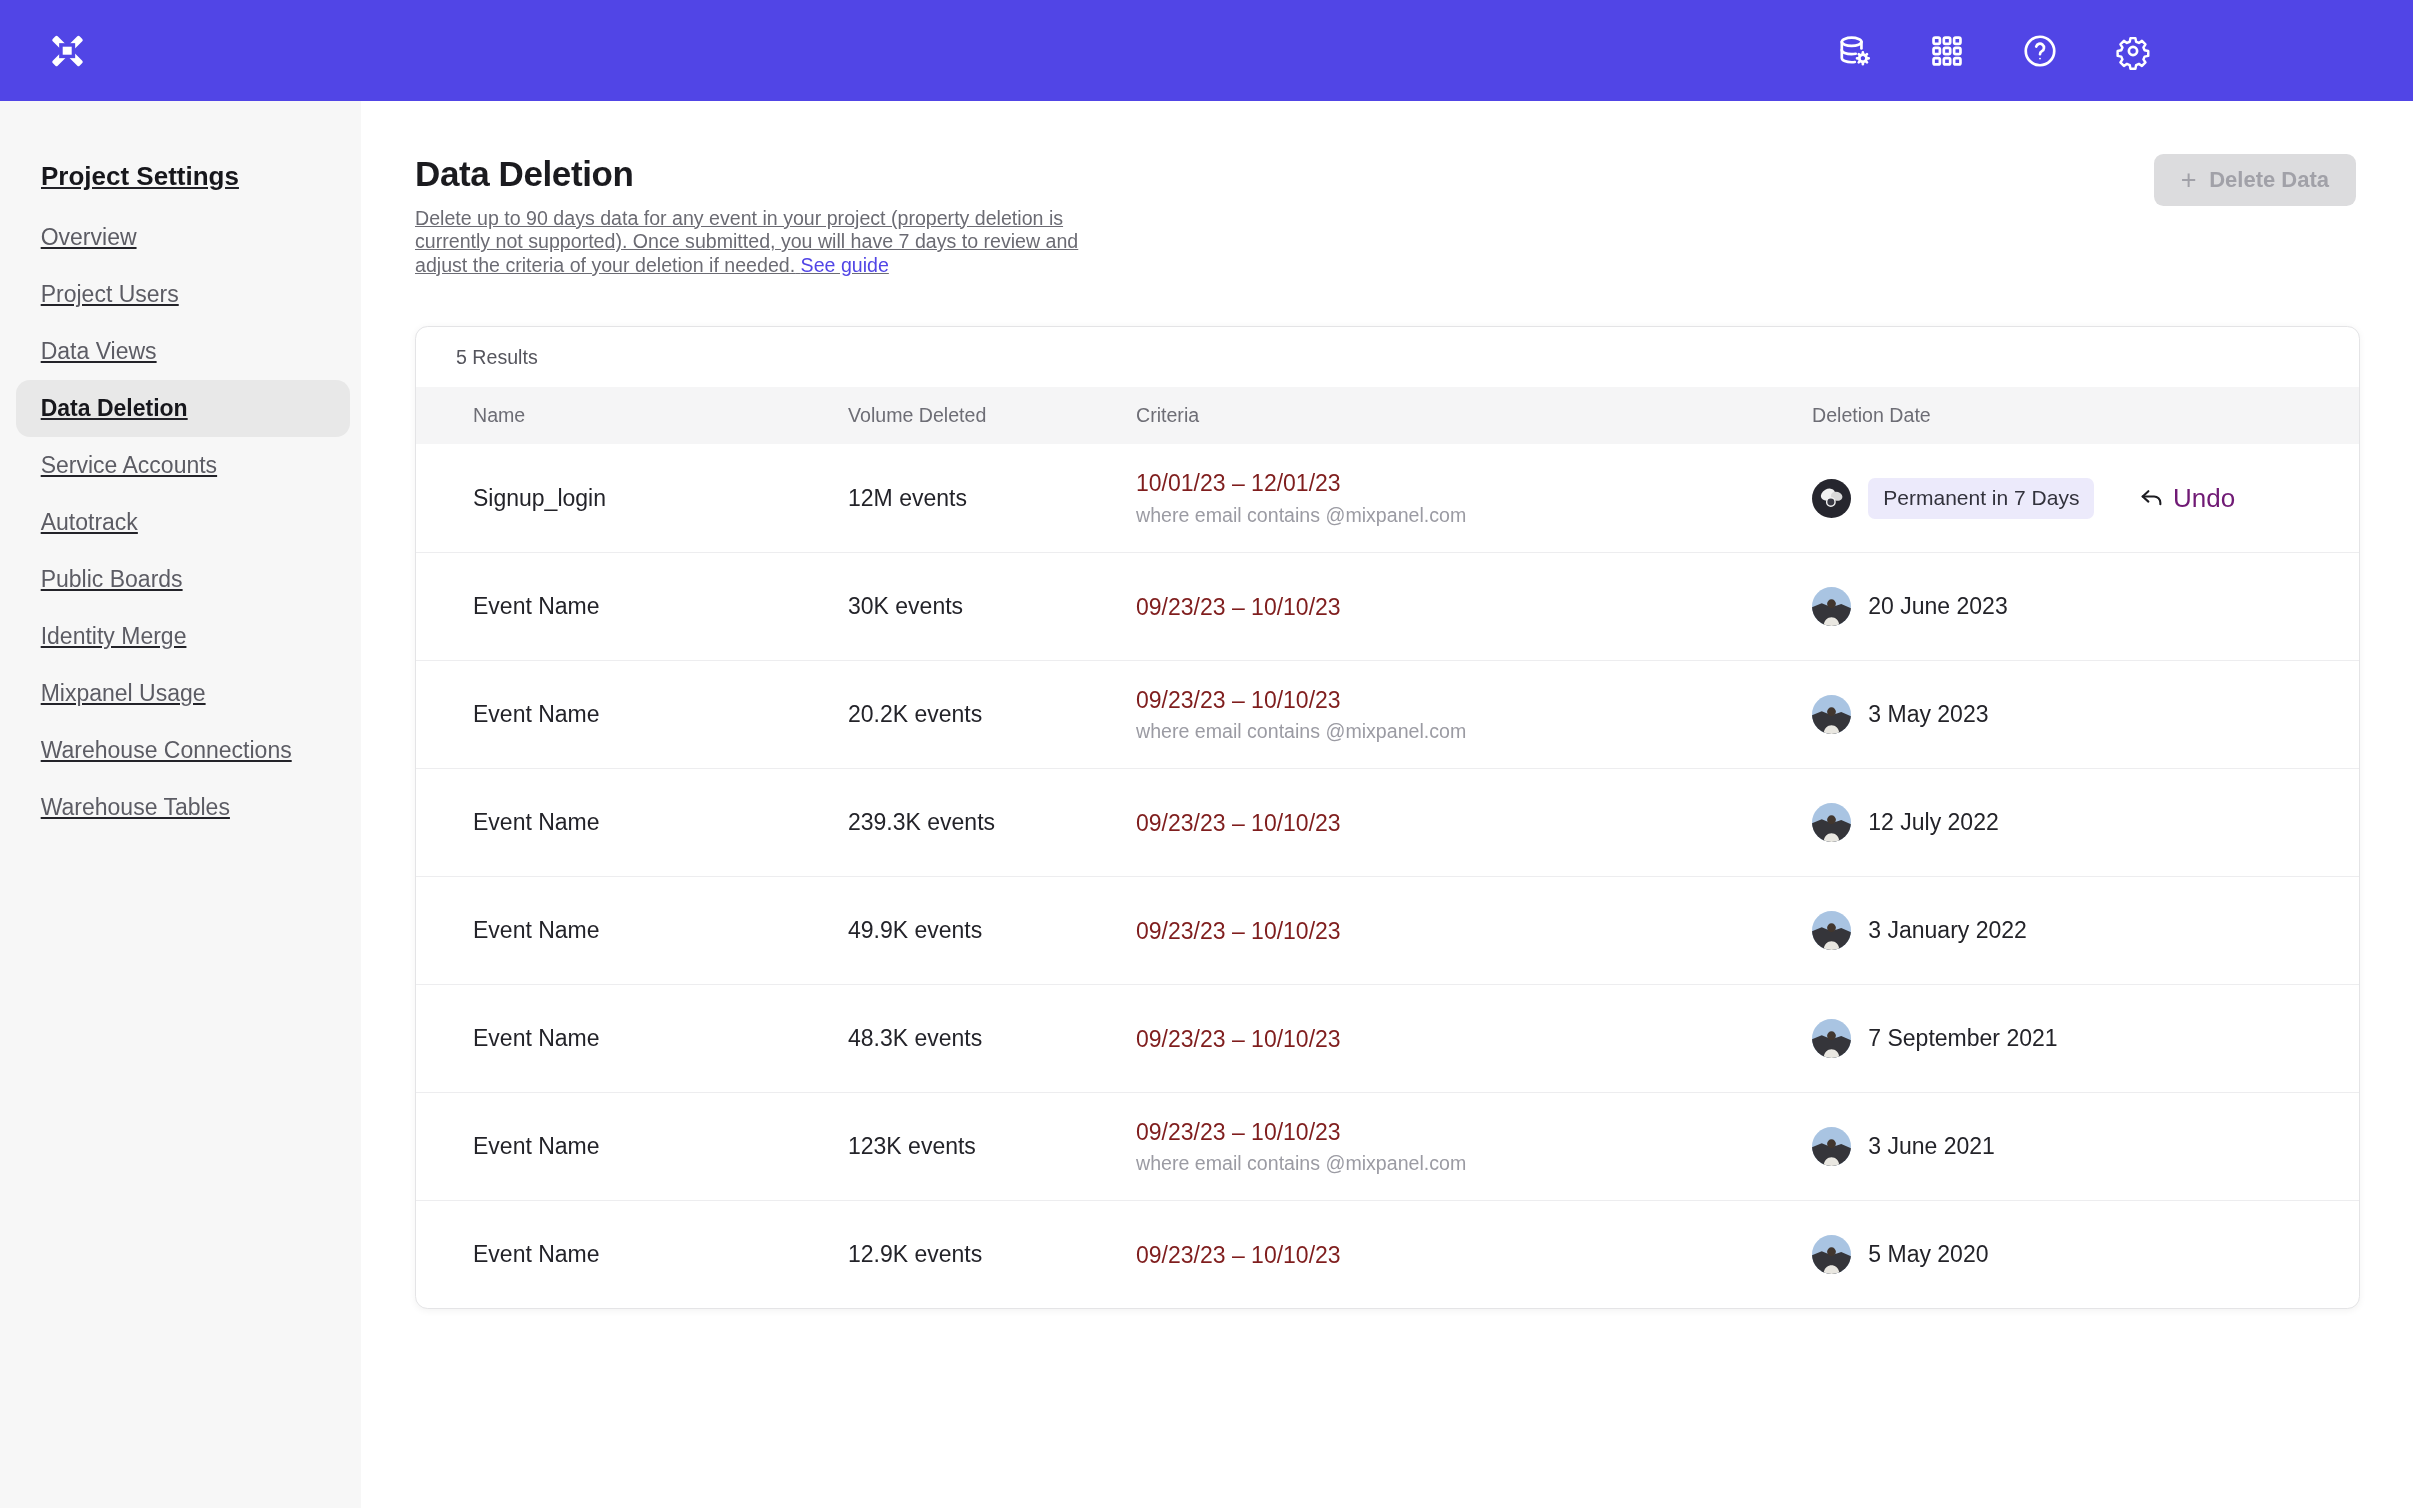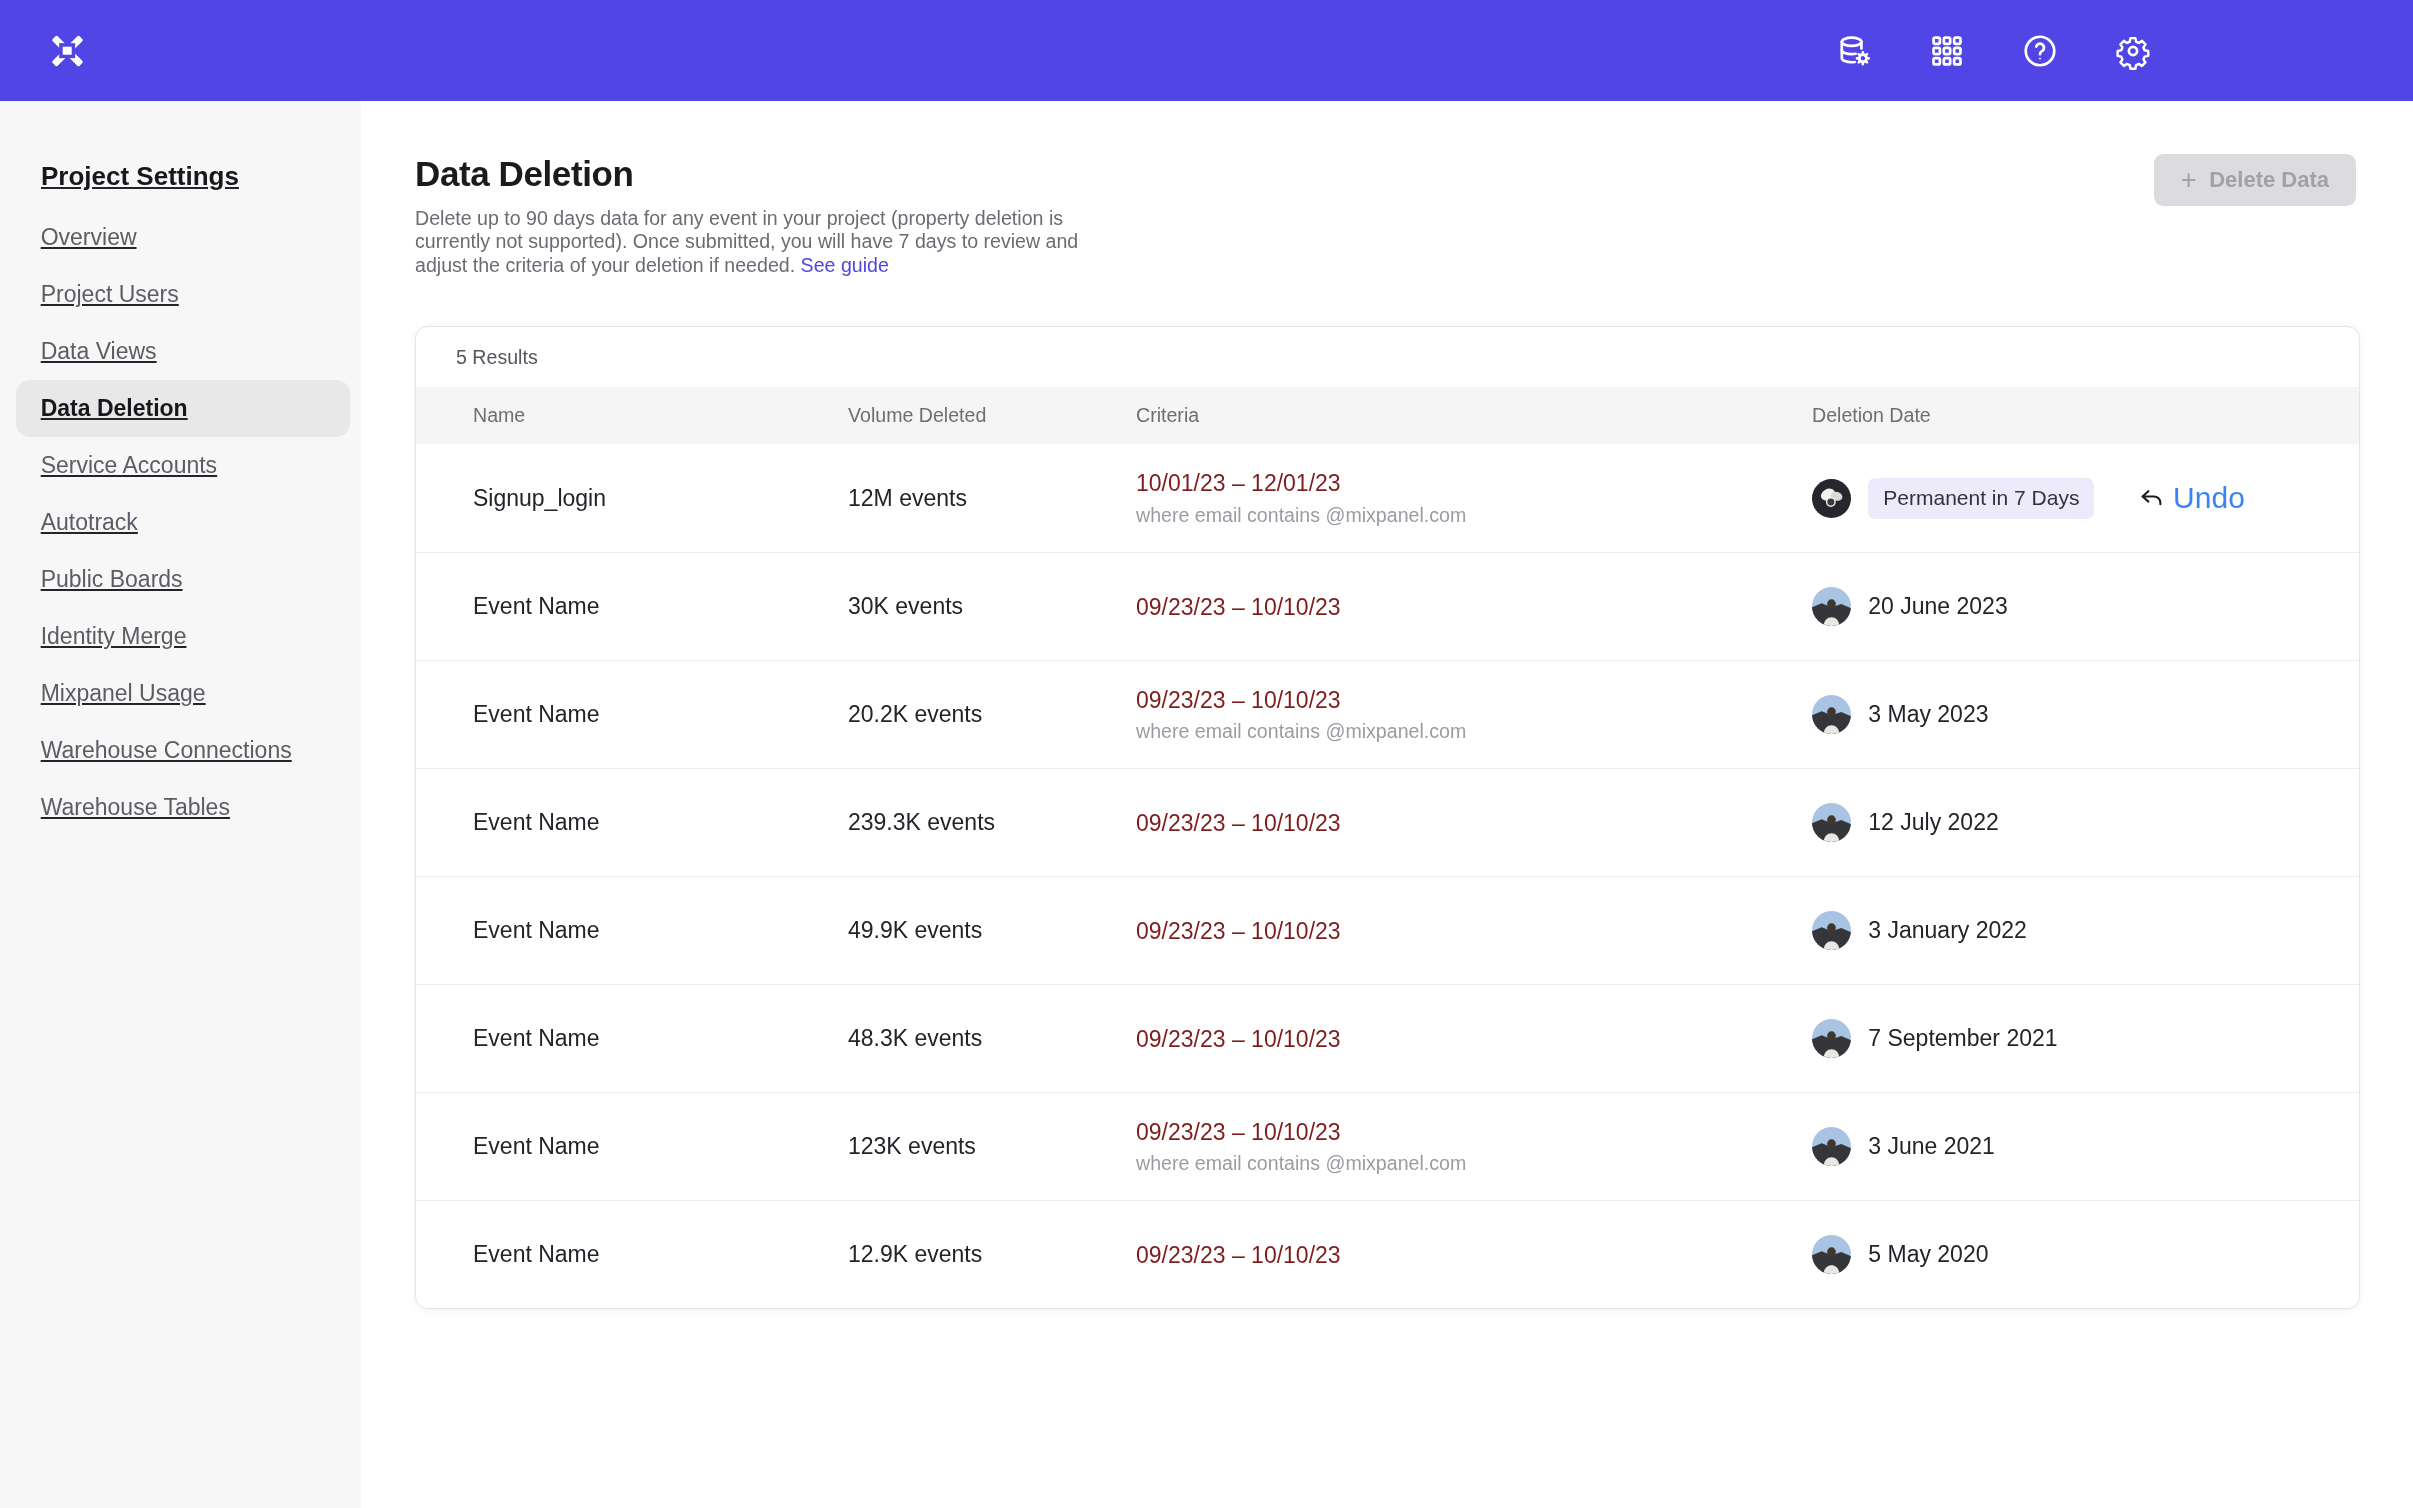--- a/index.html
+++ b/index.html
@@ -27,21 +27,21 @@
   .layout { display:flex; height:1408px; }
   .sidebar { width:361px; background:var(--sidebar); flex:none; padding-top:60px;text-decoration:underline; }
   .sidebar h2 { font-size:26px; font-weight:bold; color:#17171c; margin:0 0 15.7px 41px; }
   .sidebar ul { list-style:none; margin-top:17.3px; }
   .sidebar li { height:57px; display:flex; align-items:center; padding-left:25px;
                 margin:0 11px 0 15.7px; border-radius:14px; font-size:23px; color:#5c5c64; cursor:pointer; }
   .sidebar li.active { background:var(--pill); color:#17171c; font-weight:bold; }
 
   main { flex:1; position:relative; padding:53px 53px 0 54px; }
   .page-head h1 { font-size:35px; font-weight:bold; color:#1b1b1f; letter-spacing:-0.4px; }
-  .page-head .desc { margin-top:12.6px; max-width:691px; font-size:19.6px; line-height:23.6px; color:#6b6b73; }
+  .page-head .desc { margin-top:12.6px; max-width:691px; font-size:19.6px; line-height:23.6px; color:#6b6b73;text-decoration:underline; }
   .page-head .desc a { color:var(--accent); text-decoration:none; cursor:pointer; }
   .delete-btn { position:absolute; top:53px; right:57px; height:52px; min-width:184px; padding:0 27px;
                 background:var(--btn-bg); color:var(--btn-tx); border:none; border-radius:9.4px;
                 font-size:22px; font-weight:bold; font-family:inherit; display:flex; align-items:center; gap:12.6px; cursor:default; }
   .delete-btn .plus { font-size:27px; font-weight:normal; line-height:1; }
 
   
   .card { margin-top:49px; border:1.6px solid #e4e4e6; border-radius:12.6px; background:#fff;
           box-shadow:0 1.6px 7.9px rgba(0,0,0,.05); overflow:hidden; }
   .results { height:60px; display:flex; align-items:center; padding-left:40px; font-size:19.6px; color:#55555d; }
@@ -52,21 +52,21 @@
   .cell { font-size:23px; color:#232329; }
   .c-criteria { display:flex; flex-direction:column; justify-content:center; }
   .crit-main { font-size:23px; color:#7f1d1d; line-height:28px; }
   .crit-sub { font-size:19.6px; color:#9b9ba3; margin-top:6.3px; line-height:23.6px; }
   .c-deletion { display:flex; align-items:center; gap:17.3px; }
   .avatar { width:39px; height:39px; flex:none; display:inline-block; }
   .avatar svg { width:39px; height:39px; display:block; }
   .badge { background:var(--badge); color:#32323c; font-size:21px; padding:8.6px 15px; border-radius:7px; white-space:nowrap; }
   .date { font-size:23px; color:#232329; }
   .undo { display:flex; align-items:center; gap:9.4px; margin-left:27px; background:none; border:none;
-          font-family:inherit; font-size:30px; color:#3b82f6; cursor:pointer; }
+          font-family:inherit; font-size:26px; color:#701a75; cursor:pointer; }
   .undo-ic svg { width:25px; height:25px; display:block; }
 </style>
 </head>
 <body style="--topbar: #5145e6; --accent: #5145e6; --badge: #eceafb; --sidebar: #f7f7f7; --pill: #e8e8e8; --btn-bg: #dcdcde; --btn-tx: #a1a1a8;">
 
 <header class="topbar">
   <div class="logo">
     <span class="bar b1"></span>
     <span class="bar b2"></span>
     <span class="gap"></span>

